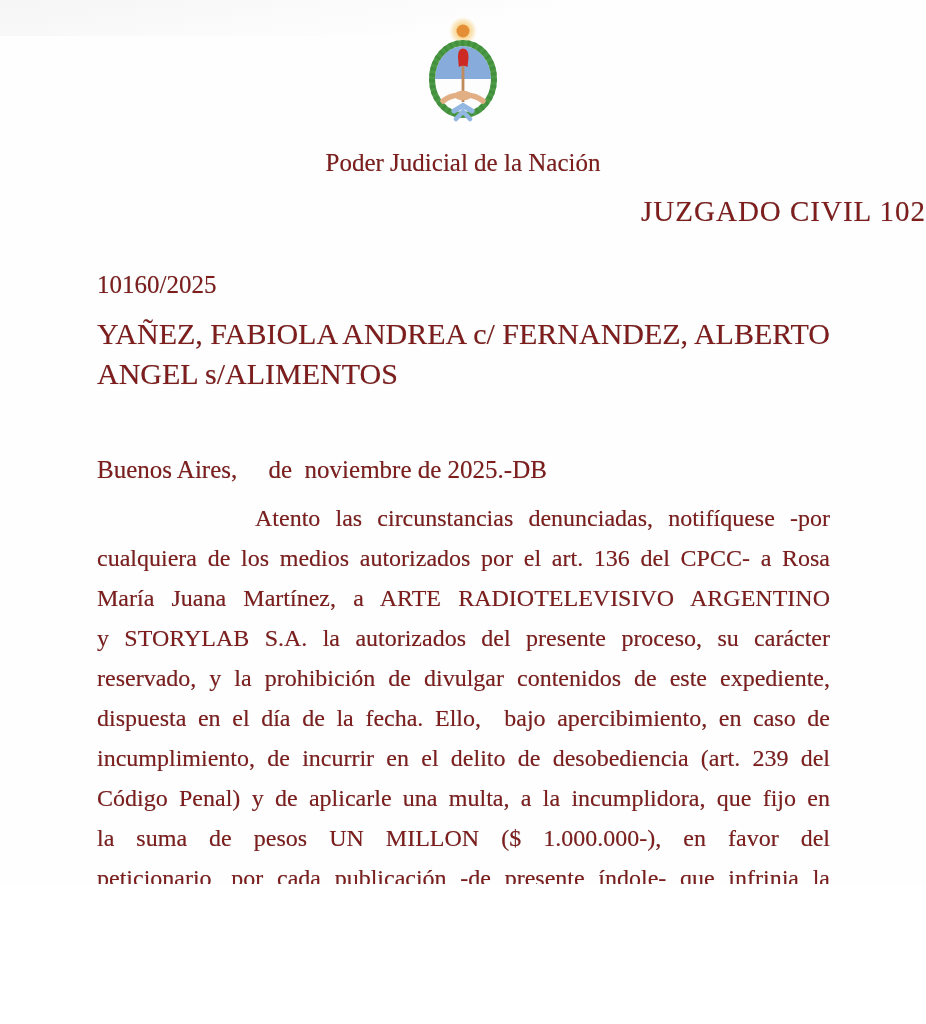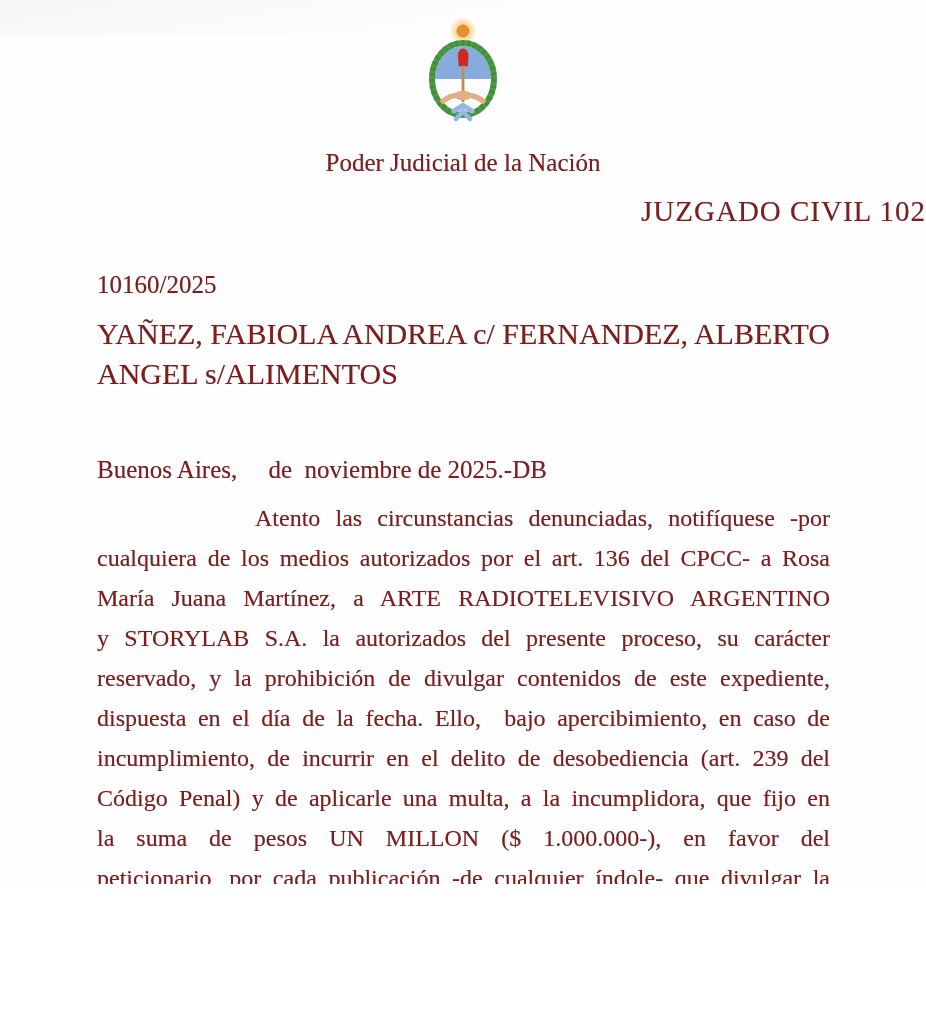--- a/index.html
+++ b/index.html
@@ -135,17 +135,17 @@
   <div class="abs body-block">
     <div class="jline first">Atento las circunstancias denunciadas, notifíquese -por</div>
     <div class="jline">cualquiera de los medios autorizados por el art. 136 del CPCC- a Rosa</div>
     <div class="jline">María Juana Martínez, a ARTE RADIOTELEVISIVO ARGENTINO</div>
     <div class="jline">y STORYLAB S.A. la autorizados del presente proceso, su carácter</div>
     <div class="jline">reservado, y la prohibición de divulgar contenidos de este expediente,</div>
     <div class="jline">dispuesta en el día de la fecha. Ello,&nbsp; bajo apercibimiento, en caso de</div>
     <div class="jline">incumplimiento, de incurrir en el delito de desobediencia (art. 239 del</div>
     <div class="jline">Código Penal) y de aplicarle una multa, a la incumplidora, que fijo en</div>
     <div class="jline">la suma de pesos UN MILLON ($ 1.000.000-), en favor del</div>
-    <div class="jline">peticionario, por cada publicación -de cualquier índole- que divulgar la</div>
+    <div class="jline">peticionario, por cada publicación -de presente índole- que infrinja la</div>
     <div class="jline last">noviembre.</div>
   </div>
 
 </div>
 
 </body></html>

